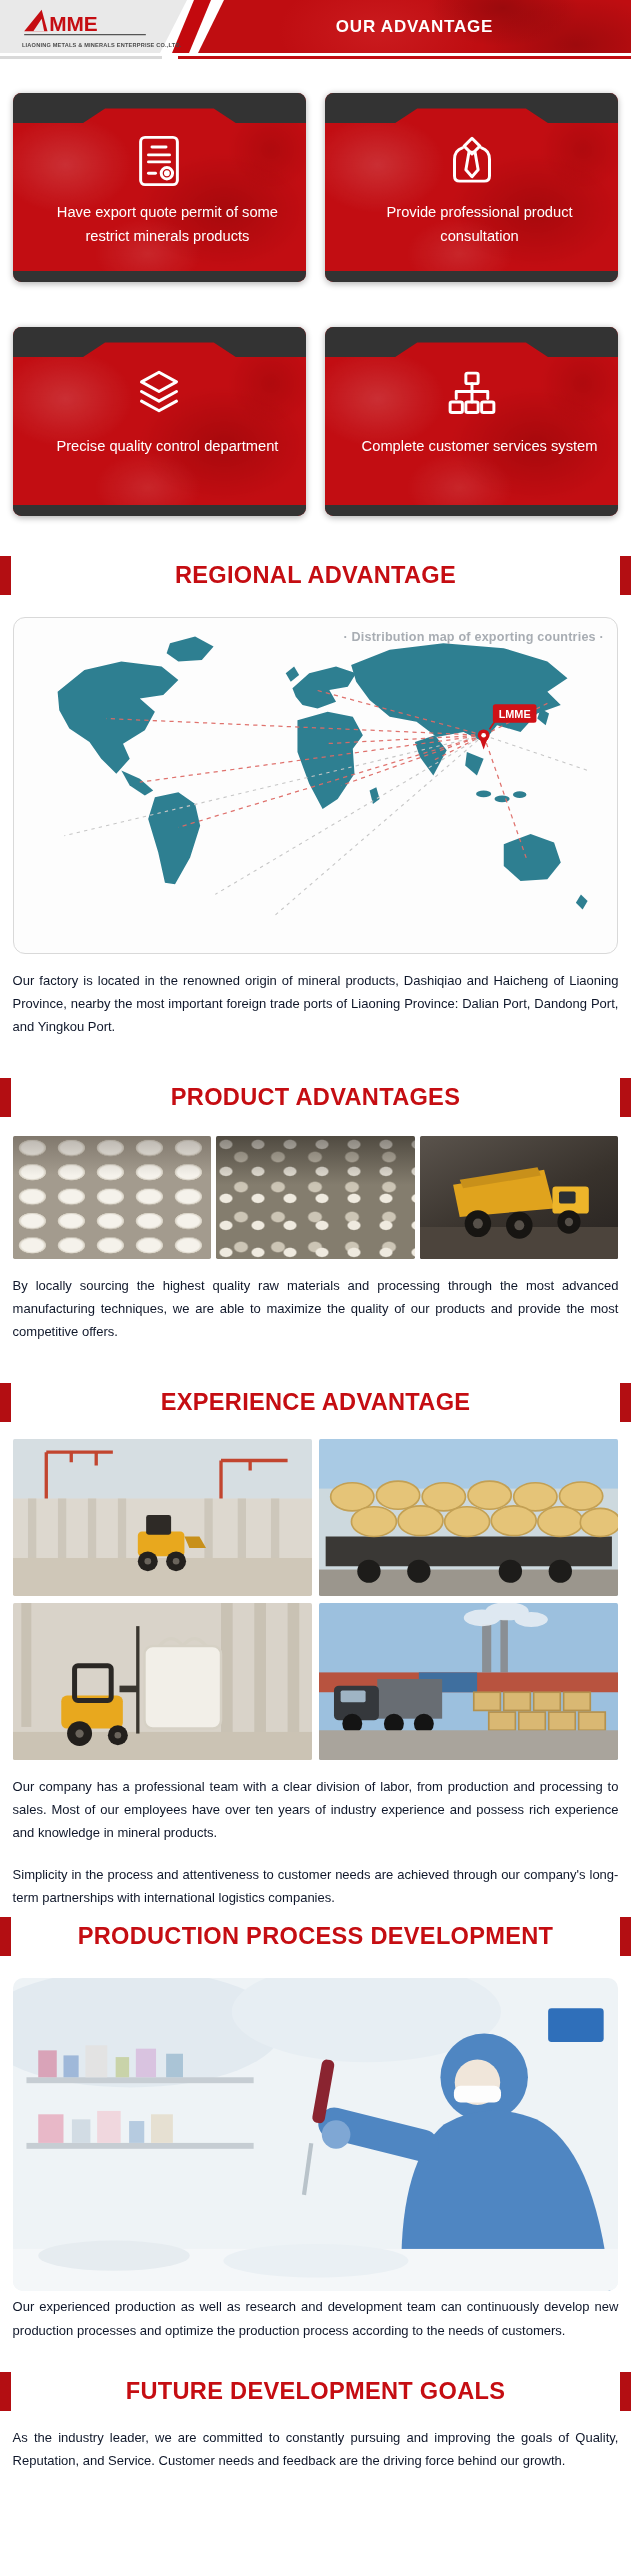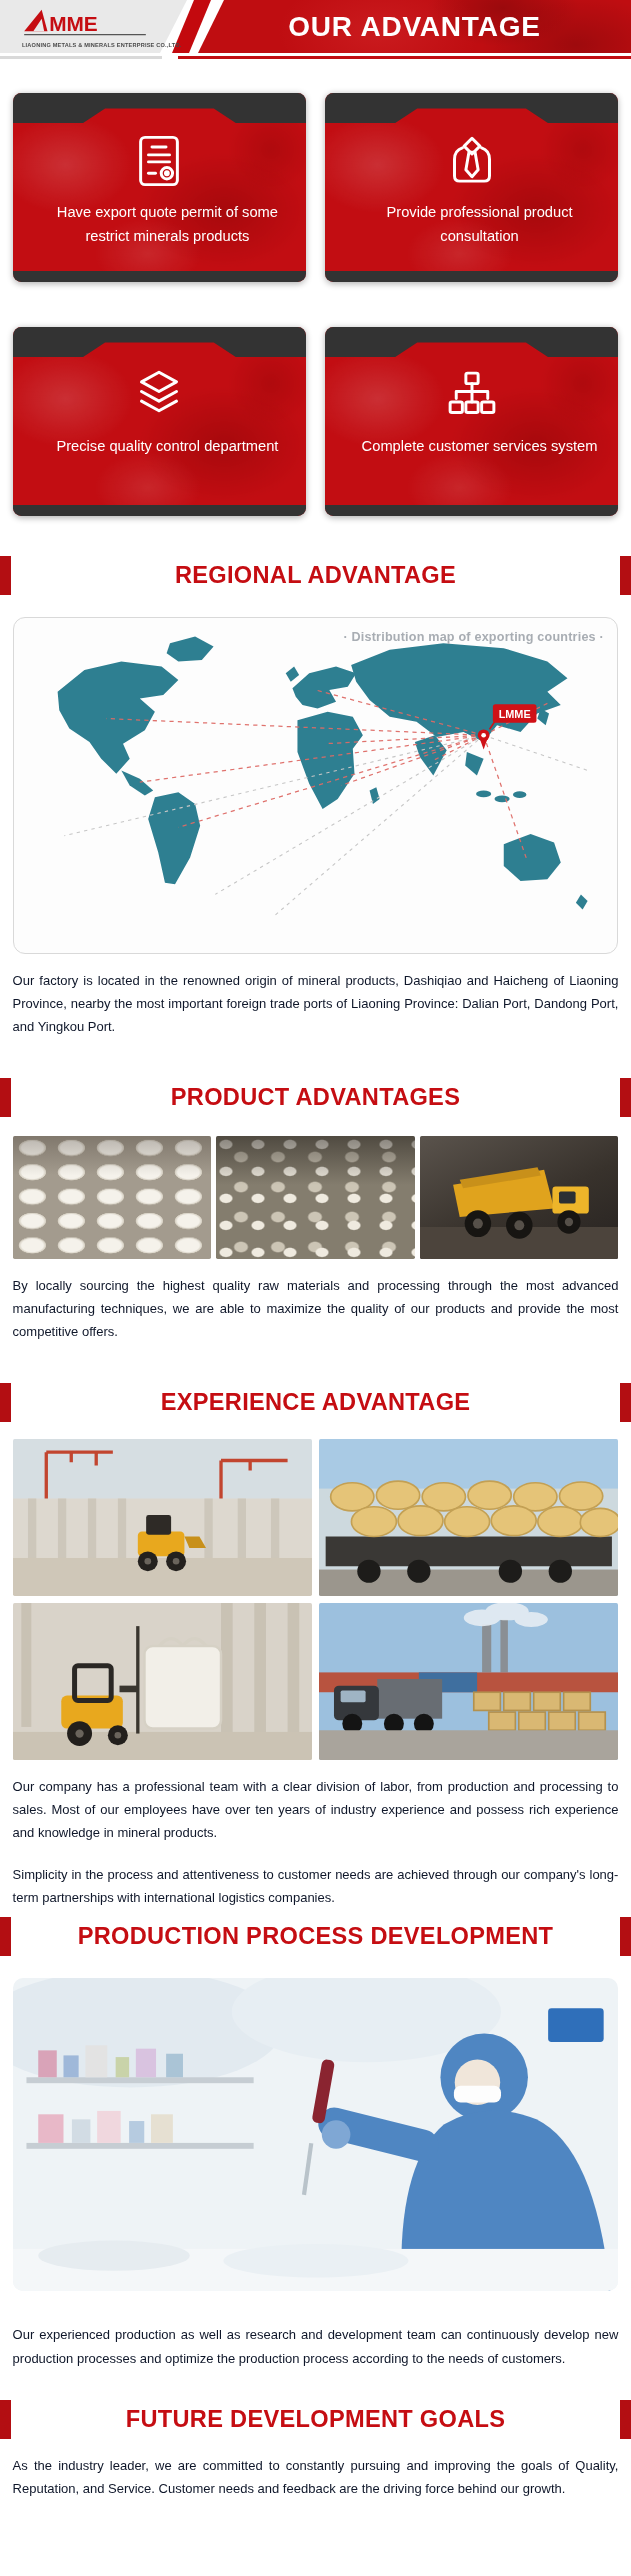--- a/index.html
+++ b/index.html
@@ -17,21 +17,21 @@
     background:
       radial-gradient(101px 51px at 72% 15%, rgba(60,0,0,.28), rgba(60,0,0,0) 75%),
       radial-gradient(126px 67px at 88% 85%, rgba(60,0,0,.25), rgba(60,0,0,0) 75%),
       radial-gradient(135px 76px at 45% 60%, rgba(255,90,90,.18), rgba(255,90,90,0) 75%),
       #bf0d11;
     clip-path:polygon(51px 0, 100% 0, 100% 100%, 25px 100%);
   }
   .header-title {
     position:absolute; top:0; bottom:0; left:198px; right:0;
     display:flex; align-items:center; justify-content:center;
-    color:#fff; font-size:28px; font-weight:bold; letter-spacing:0.8px;
+    color:#fff; font-size:17px; font-weight:bold; letter-spacing:0.8px;
   }
   .header-gray {
     position:absolute; top:0; bottom:0; left:0; width:187px;
     background:#e9e9e9;
     clip-path:polygon(0 0, 187px 0, 160px 100%, 0 100%);
   }
   .header-slash {
     position:absolute; top:0; bottom:0; left:172px; width:42px;
     background:#c3090e;
     clip-path:polygon(22px 0, 39px 0, 17px 100%, 0 100%);
@@ -92,21 +92,21 @@
     position:absolute; top:11.8px; right:13.5px; z-index:2;
     color:#a8adb3; font-size:12.6px; letter-spacing:0.2px; font-weight:bold;
   }
 
   
   .para {
     margin:15px 12.6px 0; font-size:13px; line-height:1.78;
     color:#0f172a; text-align:justify;
   }
   .para.gap { margin-top:18.5px; }
-  .para.big-gap { margin-top:32px; }
+  .para.big-gap { margin-top:4px; }
 
   
   .img-row3 { margin:18.5px 12.6px 0; display:grid; grid-template-columns:1fr 1fr 1fr; gap:5px; }
   .img-row3 .ph { height:123px; border-radius:1.7px; }
   .img-grid4 { margin:17px 12.6px 0; display:grid; grid-template-columns:1fr 1fr; gap:6.7px; }
   .img-grid4 .ph { height:157px; border-radius:1.7px; }
   .ph { position:relative; overflow:hidden; }
   .ph svg.scene { position:absolute; inset:0; width:100%; height:100%; }
 
   .ph-bags {

